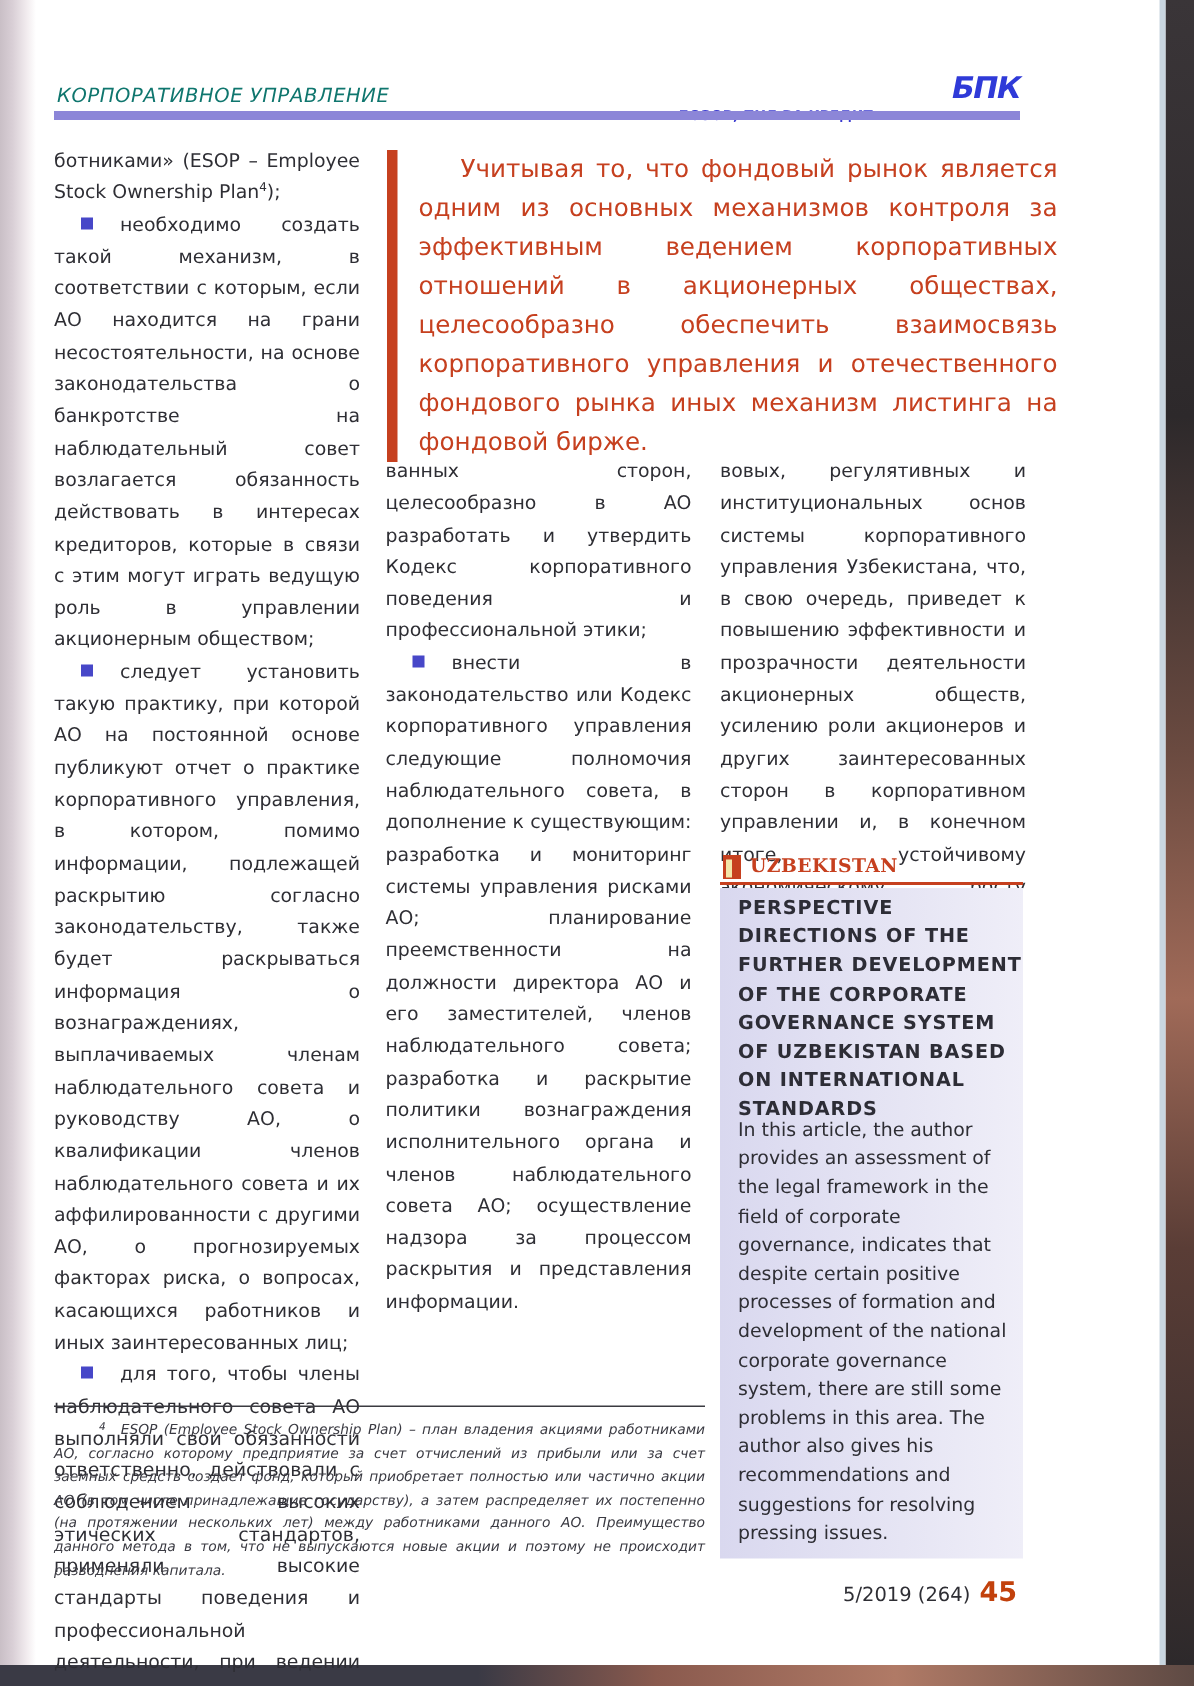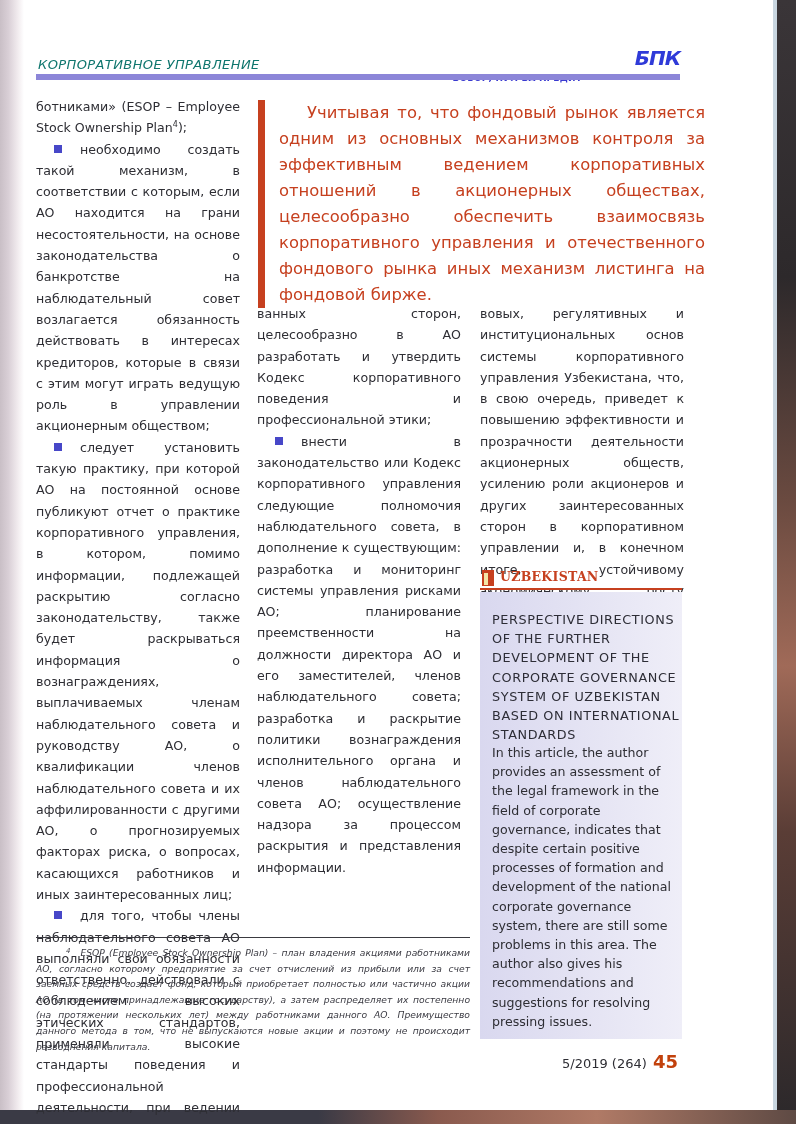--- a/index.html
+++ b/index.html
@@ -86,22 +86,22 @@
       font-size: 12.5px; color: #c6401f; letter-spacing: 0.3px;
     }
     .abstracts-rule {
       position: absolute; left: 0; top: 20px; width: 202px; height: 2px; background: #c6401f;
     }
     .abstract-box {
       position: absolute; left: 480px; top: 592px; width: 202px; height: 447px;
       background: linear-gradient(to right, #d9d8ef 0%, #e6e5f4 60%, #efeef8 100%);
     }
     .abstract-title {
-      position: absolute; left: 12px; top: 18px; width: 190px;
-      font-weight: normal; font-size: 12.8px; line-height: 19.2px;
+      position: absolute; left: 12px; top: 4px; width: 190px;
+      font-weight: bold; font-size: 12.8px; line-height: 19.2px;
       letter-spacing: 0.6px; color: #2d2d36;
     }
     .abstract-text {
       position: absolute; left: 12px; top: 151px; width: 190px;
       font-size: 12.6px; line-height: 19.2px; color: #2e2e34;
     }
 
     
     .footnote-rule {
       position: absolute; left: 36px; top: 937px; width: 434px; height: 1px; background: #3a3a40;

